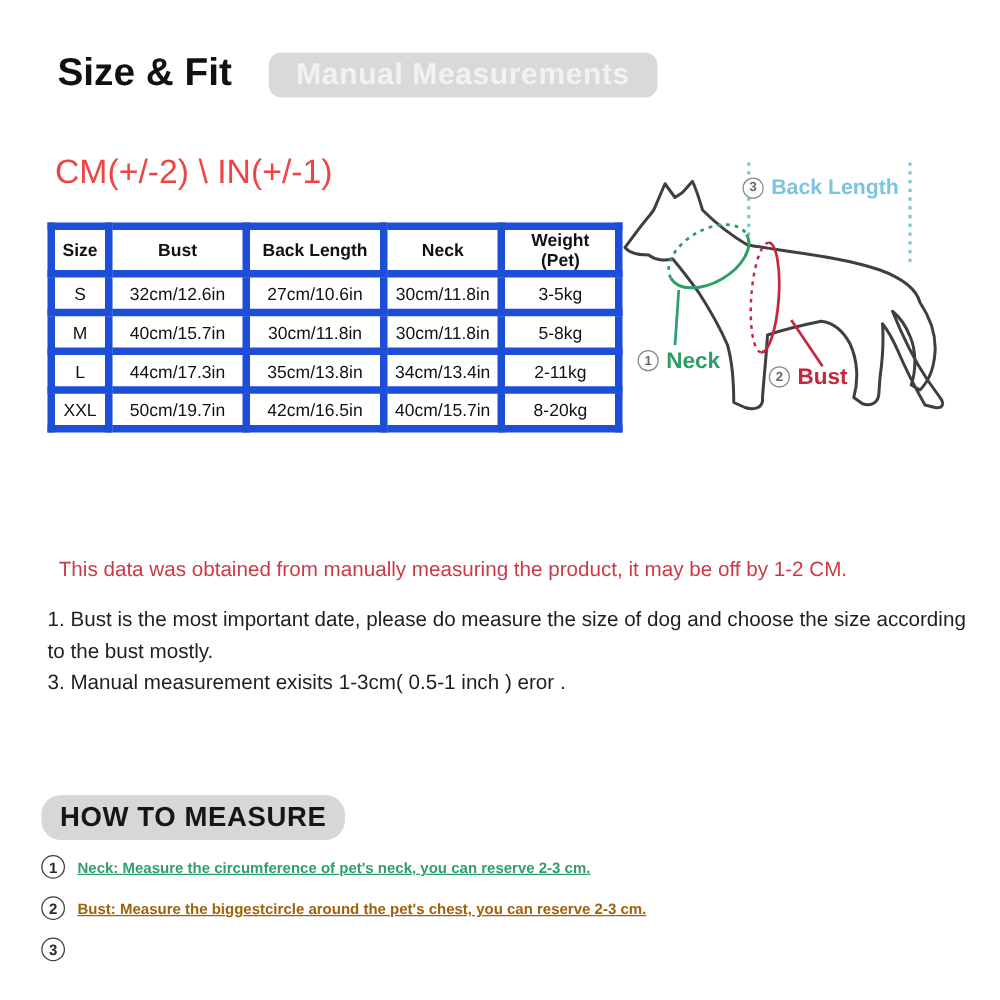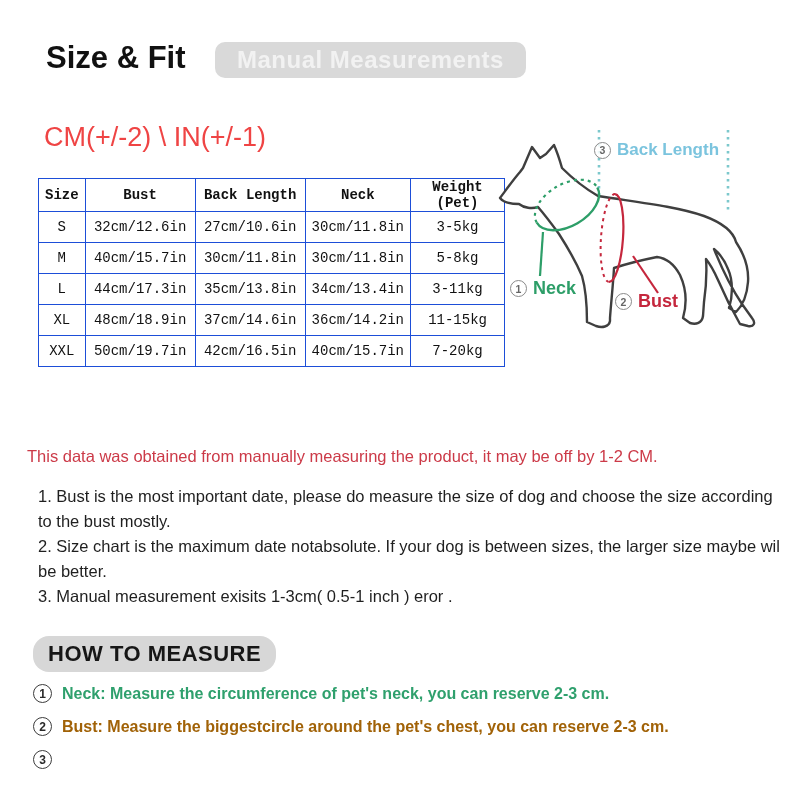--- a/index.html
+++ b/index.html
@@ -13,56 +13,56 @@
   .title { position:absolute; left:46px; top:40px; font-size:31px; font-weight:bold; color:#111; }
   .badge {
     position:absolute; left:215px; top:42px; background:#d9d9d9; color:#f2f2f2;
     font-size:24px; font-weight:bold; padding:4px 22px; border-radius:10px; letter-spacing:0.5px;
   }
   .tolerance { position:absolute; left:44px; top:86px; font-size:27px; font-weight:500; color:#ef4444;margin-top:36px; }
 
   
   .size-table { position:absolute; left:38px; top:178px; border-collapse:collapse; }
   .size-table th, .size-table td {
-    border:1px solid #1d4ed8; text-align:center; vertical-align:middle;
-    font-size:14px; color:#111; padding:0 6px; height:31px; background:#fff;font-family:Liberation Mono, monospace;
+    border:6px solid #1d4ed8; text-align:center; vertical-align:middle;
+    font-size:14px; color:#111; padding:0 6px; height:31px; background:#fff;
   }
   .size-table th { height:33px; font-weight:600; font-size:14px; }
   .col-size{width:46px;} .col-bust{width:110px;} .col-back{width:110px;}
   .col-neck{width:94px;} .col-weight{width:94px;}
 
   
   .figure { position:absolute; left:490px; top:128px; width:310px; height:255px; }
   .figure svg { position:absolute; left:0; top:0; }
   .fig-label { position:absolute; display:flex; align-items:center; gap:6px; white-space:nowrap; }
   .num-circle {
     display:inline-flex; align-items:center; justify-content:center;
     width:17px; height:17px; border:1.6px solid #8a8a8a; border-radius:50%;
     font-size:10.5px; font-weight:bold; color:#666; background:rgba(255,255,255,.85); flex:0 0 auto;
   }
   .lbl-back { left:104px; top:12px; font-size:17px; font-weight:bold; }
   .lbl-neck { left:20px; top:150px; font-size:18px; font-weight:bold; }
   .lbl-bust { left:125px; top:163px; font-size:18px; font-weight:bold; }
 
   
-  .disclaimer { position:absolute; left:27px; top:447px; width:748px; font-size:16.5px; font-weight:500; }
+  .disclaimer { position:absolute; left:47px; top:447px; width:748px; font-size:16.5px; font-weight:500; }
   .notes { position:absolute; left:38px; top:484px; width:750px; }
   .notes p { font-size:16.5px; line-height:25px; color:#1f1f1f; margin:0; }
 
   
   .howto-badge {
     position:absolute; left:33px; top:636px; background:#d7d7d7; color:#161616;
     font-size:22px; font-weight:bold; padding:5px 15px; border-radius:16px; letter-spacing:0.5px;
   }
   .howto-items { position:absolute; left:33px; top:684px; width:760px; }
   .howto-item { display:flex; align-items:flex-start; gap:10px; margin-bottom:13px; }
   .howto-item .num-circle {
     width:19px; height:19px; border:1.7px solid #3c3c3c; color:#2a2a2a; font-size:12px; margin-top:0;
   }
-  .howto-text { font-size:16px; font-weight:bold; line-height:20px; }
+  .howto-text { font-size:12px; font-weight:bold; line-height:20px;text-decoration:underline; }
 </style>
 </head>
 <body>
 
 <div id="page">
 
   <div class="title">Size &amp; Fit</div>
   <div class="badge">Manual Measurements</div>
   <div class="tolerance">CM(+/-2) \ IN(+/-1)</div>
 
@@ -96,35 +96,28 @@
           <td>40cm/15.7in</td>
           <td>30cm/11.8in</td>
           <td>30cm/11.8in</td>
           <td>5-8kg</td>
         </tr>
         <tr>
           <td>L</td>
           <td>44cm/17.3in</td>
           <td>35cm/13.8in</td>
           <td>34cm/13.4in</td>
-          <td>3-11kg</td>
-        </tr>
-        <tr>
-          <td>XL</td>
-          <td>48cm/18.9in</td>
-          <td>37cm/14.6in</td>
-          <td>36cm/14.2in</td>
-          <td>11-15kg</td>
+          <td>2-11kg</td>
         </tr>
         <tr>
           <td>XXL</td>
           <td>50cm/19.7in</td>
           <td>42cm/16.5in</td>
           <td>40cm/15.7in</td>
-          <td>7-20kg</td>
+          <td>8-20kg</td>
         </tr>
       </tbody>
   </table>
 
   <div class="figure">
     <svg width="310" height="255" viewBox="0 0 310 255">
 
       <line x1="109" y1="2" x2="109" y2="78" stroke="#7cc8cc" stroke-width="2.6" stroke-dasharray="2.5,4.5"></line>
       <line x1="238" y1="2" x2="238" y2="84" stroke="#7cc8cc" stroke-width="2.6" stroke-dasharray="2.5,4.5"></line>
 
@@ -185,21 +178,20 @@
     <div class="fig-label lbl-bust">
       <span class="num-circle">2</span>
       <span id="lbl-bust-text" style="color: rgb(197, 39, 61);">Bust</span>
     </div>
   </div>
 
   <div class="disclaimer" id="disclaimer" style="color: rgb(204, 58, 72);">This data was obtained from manually measuring the product, it may be off by 1-2 CM.</div>
 
   <div class="notes" id="notes">
       <p>1. Bust is the most important date, please do measure the size of dog and choose the size according to the bust mostly.</p>
-      <p>2. Size chart is the maximum date notabsolute. If your dog is between sizes, the larger size maybe wil be better.</p>
       <p>3. Manual measurement exisits 1-3cm( 0.5-1 inch ) eror .</p>
     </div>
 
   <div class="howto-badge">HOW TO MEASURE</div>
   <div class="howto-items" id="howto-items">
       <div class="howto-item">
         <span class="num-circle">1</span>
         <span class="howto-text" style="color: rgb(47, 160, 109);">Neck: Measure the circumference of pet's neck, you can reserve 2-3 cm.</span>
       </div>
       <div class="howto-item">

